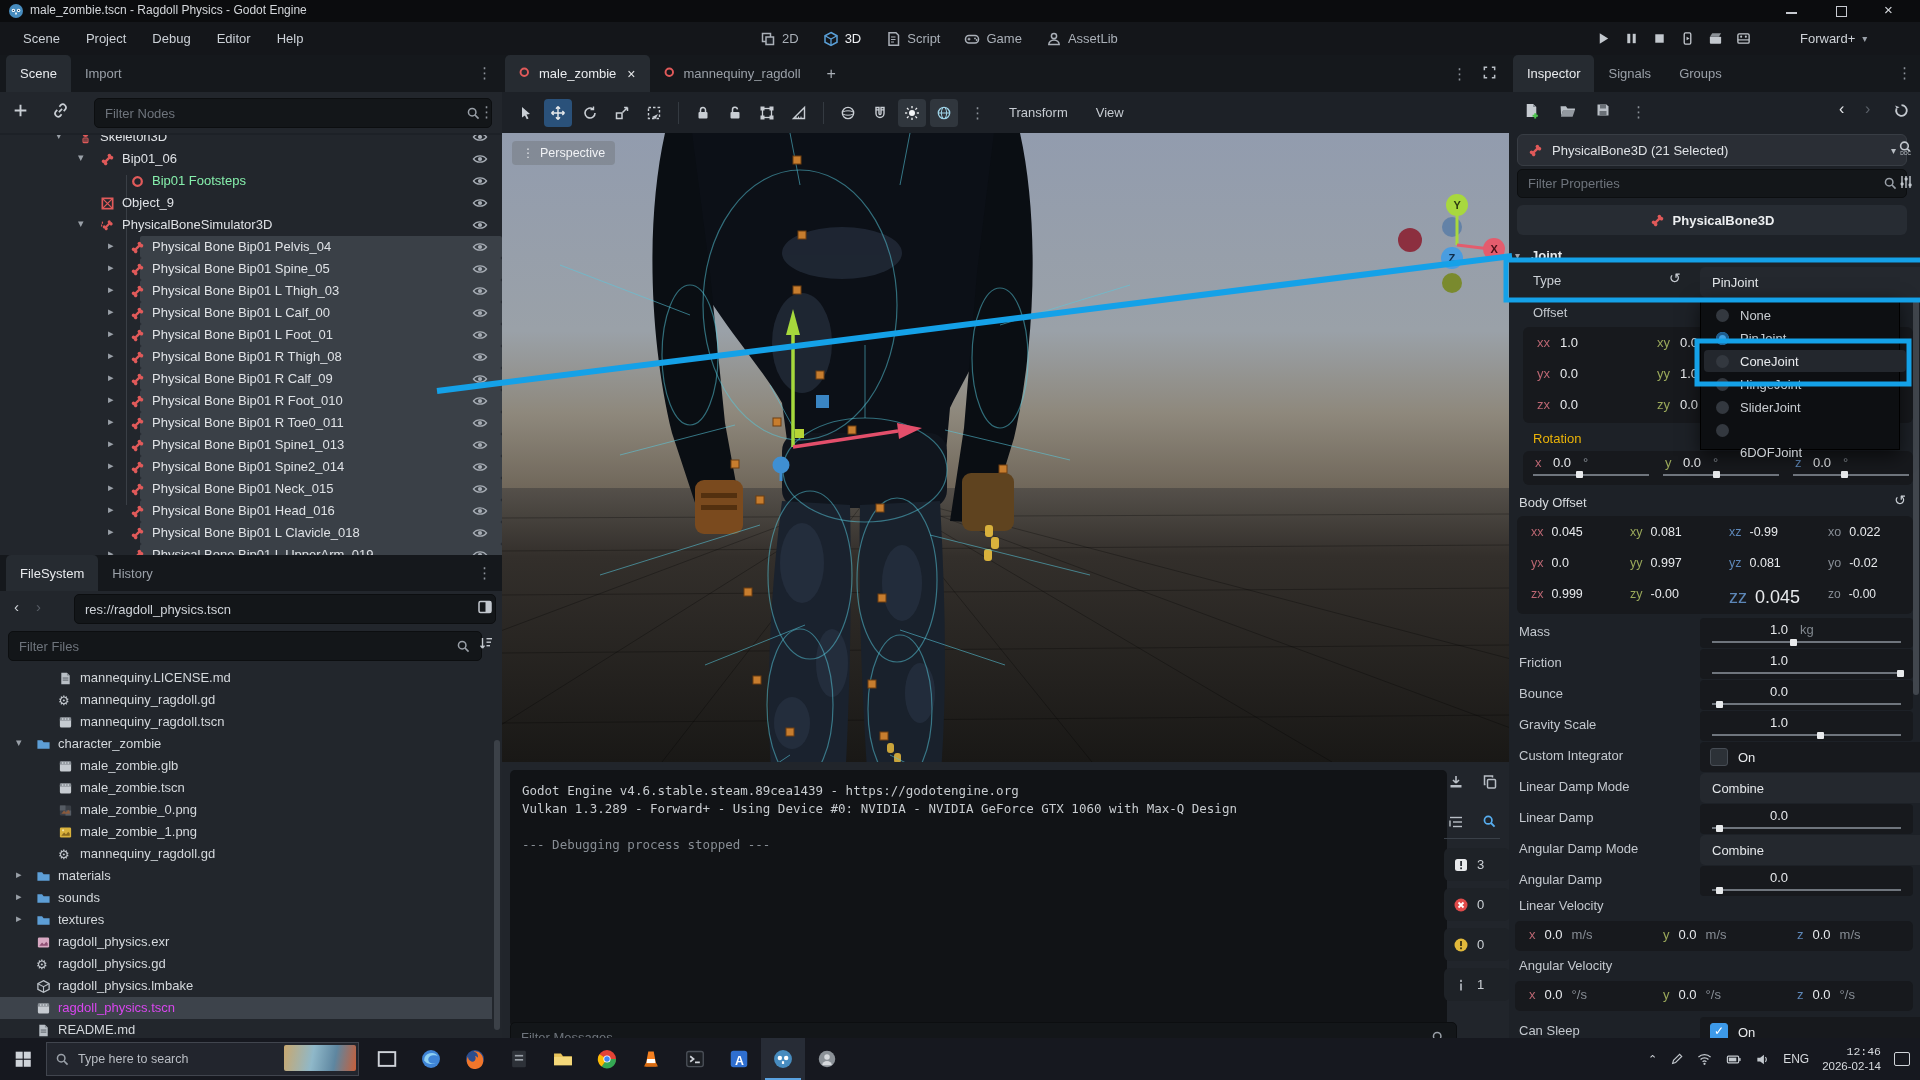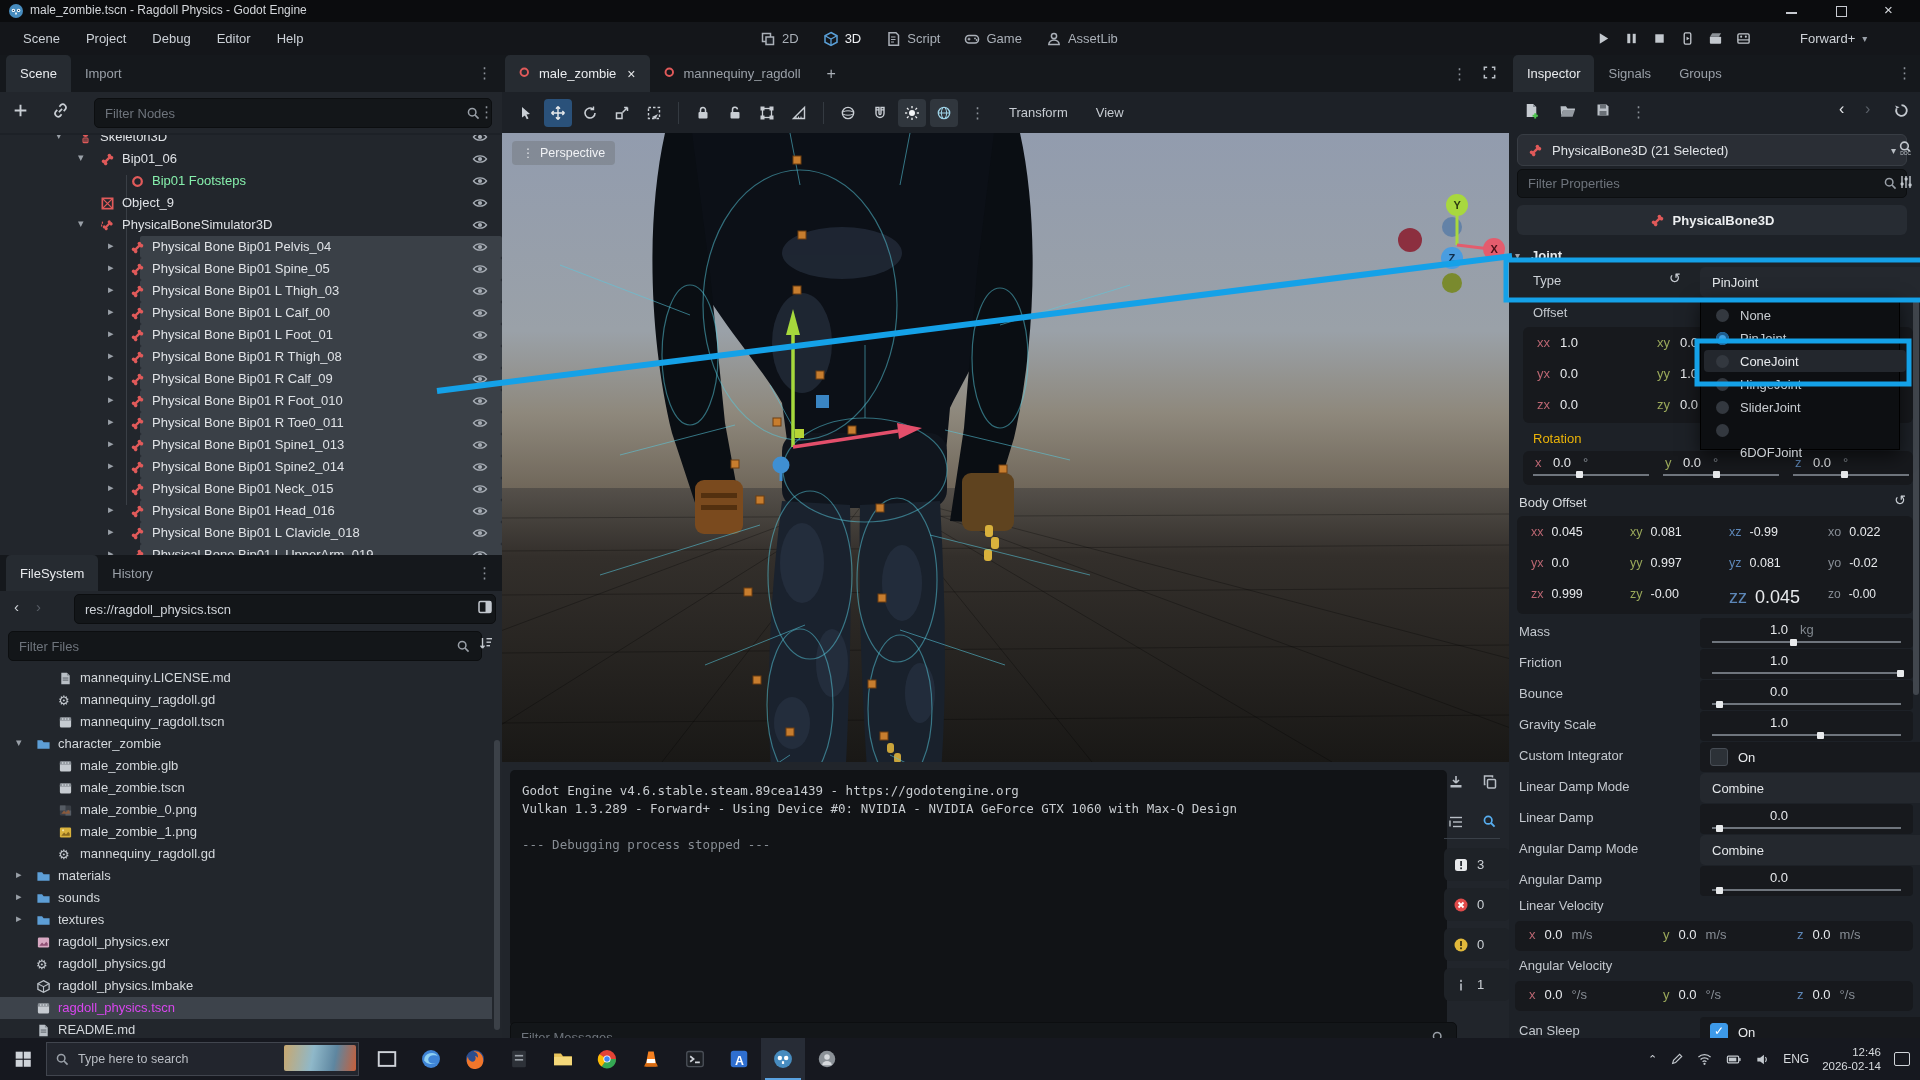--- a/index.html
+++ b/index.html
@@ -1721,19 +1721,19 @@
           </svg>
         </span>
       <span id="tray-vol-ic">
           <svg width="15" height="15" viewBox="0 0 16 16">
             <path d="M2.5 6 h3 L9.5 3 v10 L5.5 10 h-3 Z" fill="#c3c8ce"></path>
             <path d="M11 5.5 a3.5 3.5 0 0 1 0 5" stroke="#c3c8ce" stroke-width="1.3" fill="none"></path>
           </svg>
         </span>
       <span style="color:#d7dade;font-size:12px;">ENG</span>
       <span style="text-align:right;line-height:14px;font-size:11.5px;color:#d7dade;">
-        <span style="display:block;">12:46</span>
+        <span style="display:block;font-family:Liberation Mono, monospace;">12:46</span>
         <span style="display:block;">2026-02-14</span>
       </span>
       <span style="width:14px;height:12px;border:1.4px solid #d0d4d9;border-radius:2px;"></span>
     </div>
   </div>
 </div>
 
 </body></html>

